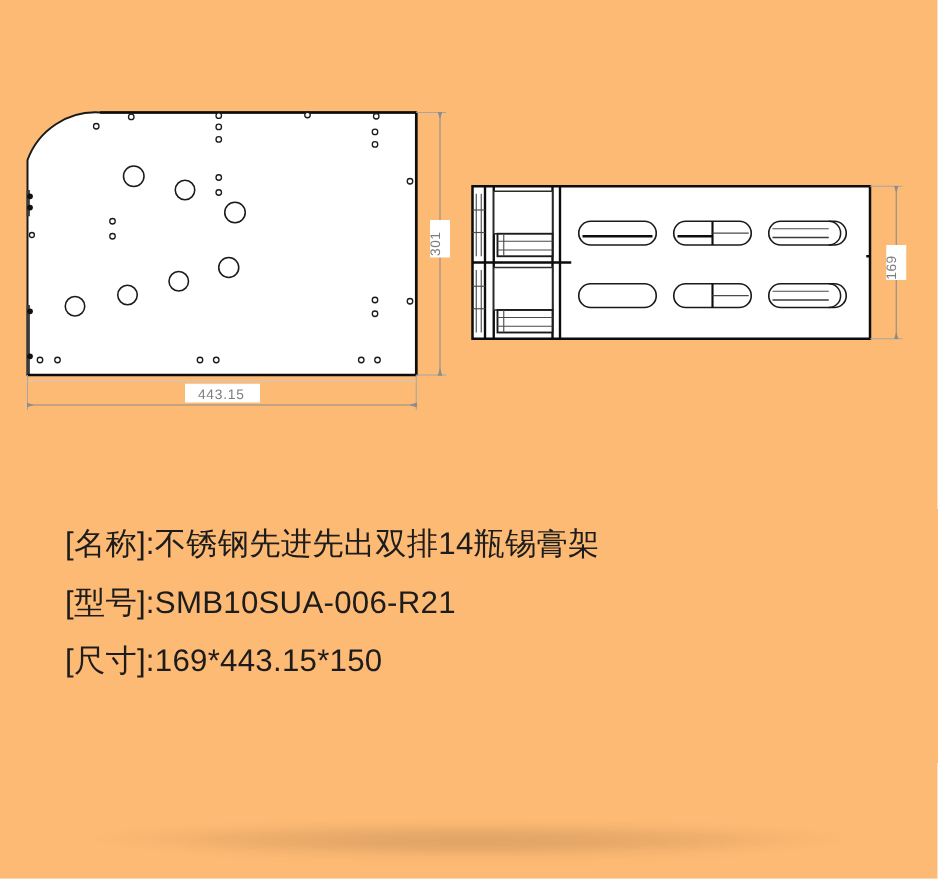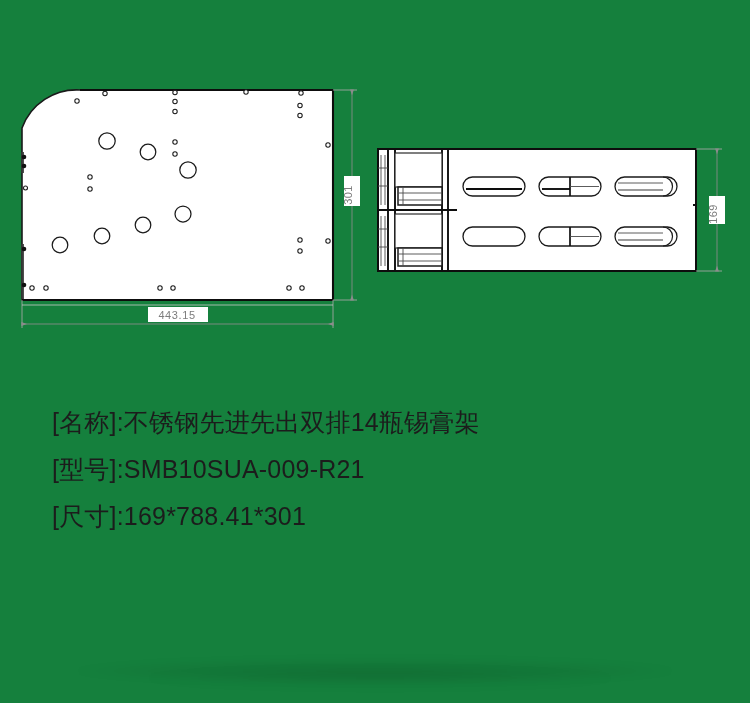--- a/index.html
+++ b/index.html
@@ -11,38 +11,38 @@
     width: 750px;
     height: 703px;
     position: relative;
     overflow: hidden;
     font-family: "Liberation Sans", "DejaVu Sans", sans-serif;
     color: #1a1a1a;
   }
   #page {
     position: absolute;
     inset: 0;
-    background: #15803d;
+    background: #fdba74;
   }
   
   #drawing-area {
     position: absolute;
     left: 0;
     top: 0;
     width: 750px;
     height: 360px;
   }
   #drawing-area svg {
     display: block;
   }
   
   #spec-block {
     position: absolute;
     left: 52px;
-    top: 399px;
+    top: 412px;
     width: 640px;
   }
   .spec-line {
     font-size: 25px;
     line-height: 47px;
     letter-spacing: 0.2px;
     color: #1c1c1c;
     white-space: nowrap;
     font-weight: 400;
   }
@@ -254,22 +254,22 @@
           <line x1="717" y1="149" x2="717" y2="271" stroke="#8c8c8c" stroke-width="0.85" marker-start="url(#arrOut)" marker-end="url(#arrOut)"></line>
           <rect x="709" y="196" width="16" height="28" fill="#ffffff"></rect>
           <text x="717" y="214" transform="rotate(-90 717 214)" text-anchor="middle" font-family="'Liberation Sans', sans-serif" font-size="11" fill="#7d7d7d" letter-spacing="0.4">169</text>
         </g>
       </g>
     </svg>
   </div>
 
   <div id="spec-block">
     <div class="spec-line">[名称]:不锈钢先进先出双排14瓶锡膏架</div>
-    <div class="spec-line">[型号]:SMB10SUA-009-R21</div>
-    <div class="spec-line">[尺寸]:169*788.41*301</div>
+    <div class="spec-line">[型号]:SMB10SUA-006-R21</div>
+    <div class="spec-line">[尺寸]:169*443.15*150</div>
   </div>
 
   <div id="bottom-shadow">
     <div class="blob"></div>
     <div class="blob2"></div>
   </div>
 
 </div>
 
 </body></html>

